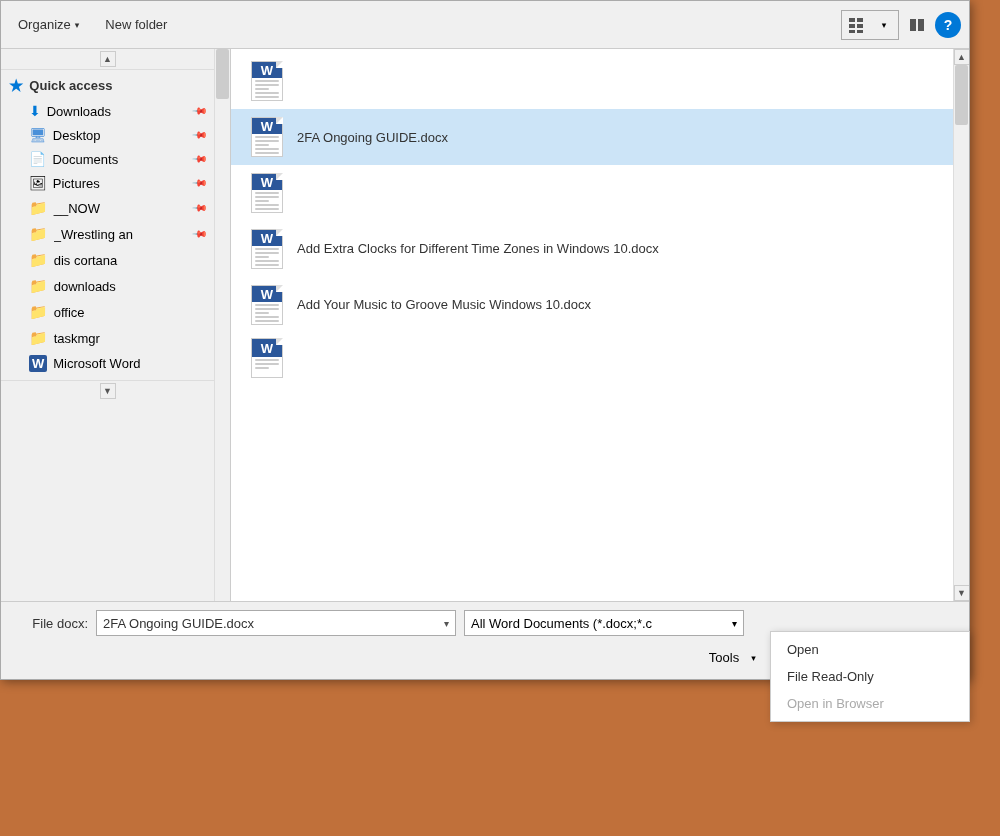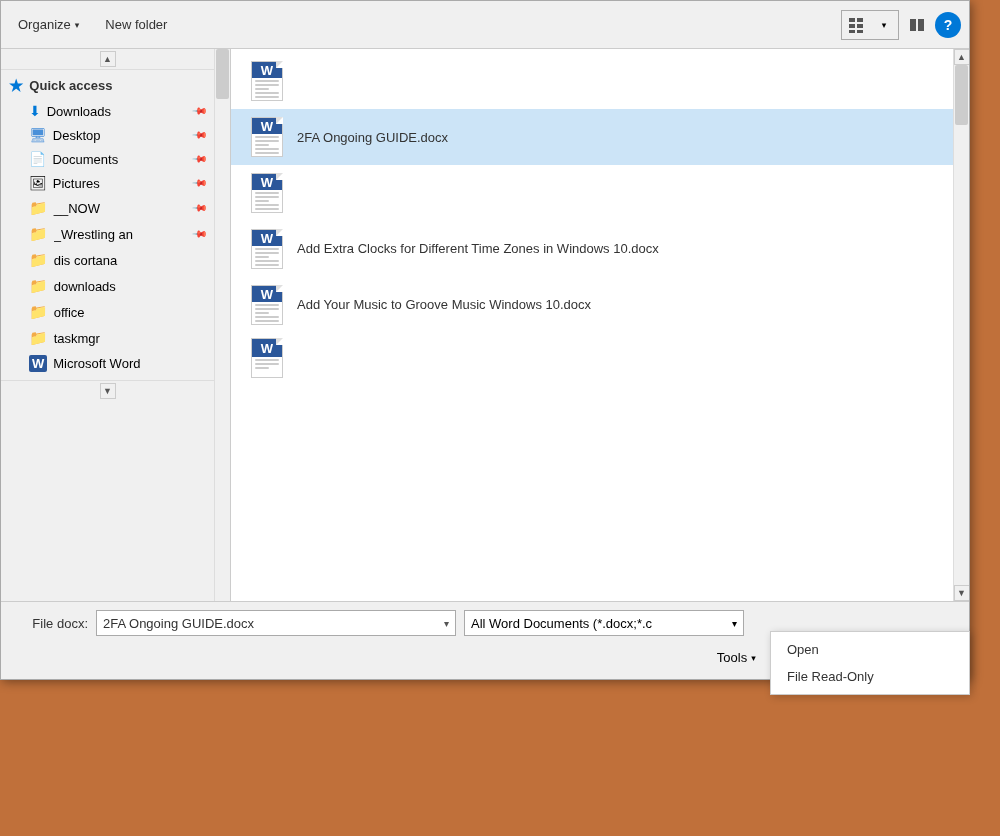--- a/index.html
+++ b/index.html
@@ -272,21 +272,21 @@
     .buttons-row {
       display: flex;
       align-items: center;
       justify-content: flex-end;
       gap: 8px;
     }
 
     .tools-btn {
       display: flex;
       align-items: center;
-      gap: 4px;
+      gap: 12px;
       padding: 4px 12px;
       background: #f0f0f0;
       border: 1px solid transparent;
       cursor: pointer;
       font-size: 13px;
     }
 
     .open-btn-group {
       display: flex;
       border: 2px solid #0078d7;
@@ -726,13 +726,16 @@
   </div>
 </div>
 
 <div class="dropdown-menu">
   <div class="dropdown-item">
     <span>Open</span>
   </div>
   <div class="dropdown-item">
     <span>File Read-Only</span>
   </div>
+  <div class="dropdown-item disabled">
+    <span>Open in Browser</span>
+  </div>
 </div>
 
 </body></html>

